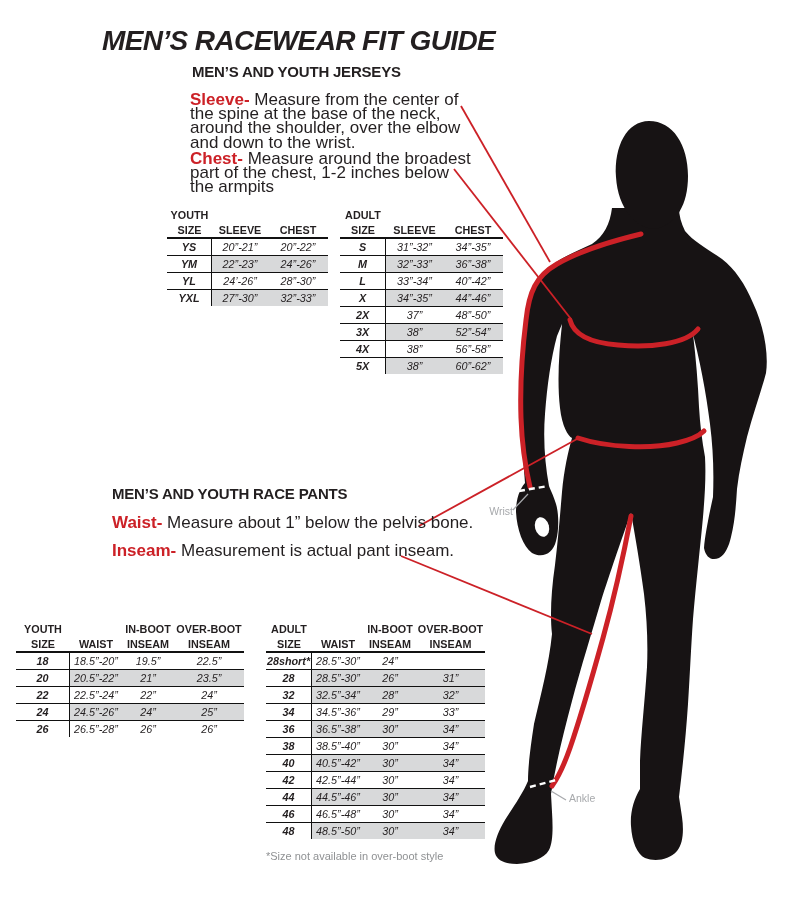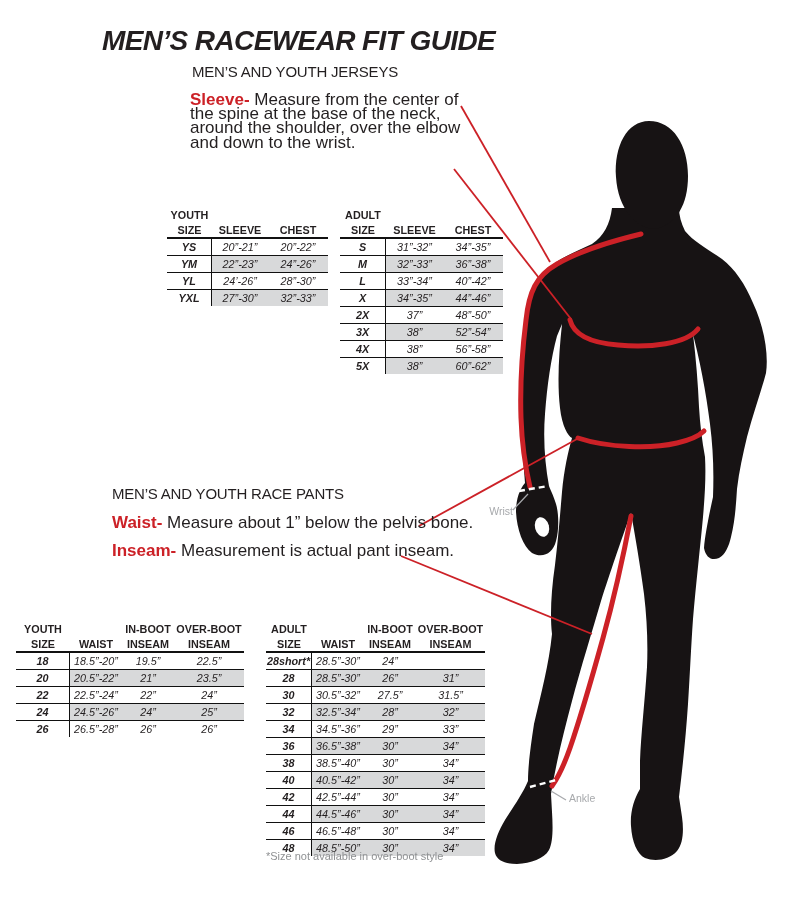--- a/index.html
+++ b/index.html
@@ -7,21 +7,21 @@
           font-family:"Liberation Sans",sans-serif;color:var(--ink,#231f20);}
   .figure{position:absolute;left:0;top:0;width:789px;height:920px;z-index:0;}
   .sil{fill:var(--sil,#171314);}
   .red-thick{stroke:var(--red,#cc2127);stroke-width:5;fill:none;stroke-linecap:round;}
   .red-thin{stroke:var(--red,#cc2127);stroke-width:1.8;fill:none;}
   .dash{stroke:#fff;stroke-width:2.4;stroke-dasharray:6 4;fill:none;}
   .grayline{stroke:var(--lgray,#a7a9ac);stroke-width:1.2;fill:none;}
 
   .abs{position:absolute;z-index:1;}
   .title{left:102px;top:25px;font-size:28px;font-weight:bold;font-style:italic;letter-spacing:-0.6px;white-space:nowrap;}
-  .h2{font-size:15px;font-weight:normal;letter-spacing:-0.2px;white-space:nowrap;}
+  .h2{font-size:15px;font-weight:bold;letter-spacing:-0.2px;white-space:nowrap;}
   .h2-jerseys{left:192px;top:63px;}
   .h2-pants{left:112px;top:485px;}
   .para{font-size:17px;line-height:14.2px;}
   .para .term{color:var(--red,#cc2127);font-weight:bold;}
   .para-sleeve{left:190px;top:93px;width:284px;}
   .para-chest{left:190px;top:152px;width:284px;}
   .para-waist{left:112px;top:516px;width:360px;white-space:nowrap;}
   .para-inseam{left:112px;top:544px;width:360px;white-space:nowrap;}
   .footnote{left:266px;top:850px;font-size:11px;color:var(--fgray,#8f9193);white-space:nowrap;}
   .bodylabel{font-size:10.5px;color:var(--lgray,#a7a9ac);white-space:nowrap;}
@@ -93,20 +93,21 @@
     <line class="grayline" x1="513" y1="510" x2="528" y2="494"></line>
     <line class="grayline" x1="551" y1="791" x2="566" y2="800"></line>
   </svg>
 
   <div class="abs title">MEN’S RACEWEAR FIT GUIDE</div>
 
   <div class="abs h2 h2-jerseys">MEN’S AND YOUTH JERSEYS</div>
 
   <div class="abs para para-sleeve"><span class="term">Sleeve-</span><span> Measure from the center of the spine at the base of the neck, around the shoulder, over the elbow and down to the wrist.</span></div>
 
+  <div class="abs para para-chest"><span class="term">Chest-</span><span> Measure around the broadest part of the chest, 1-2 inches below the armpits</span></div>
 
   <div class="fit-table cols-jy">
       <div class="trow thtop">
         <div class="tcell th">YOUTH</div>
         <div class="tcell th"></div>
         <div class="tcell th"></div>
       </div>
       <div class="trow thbot">
         <div class="tcell th">SIZE</div>
         <div class="tcell th">SLEEVE</div>
@@ -254,26 +255,20 @@
         <div class="tcell">28.5”-30”</div>
         <div class="tcell">24”</div>
         <div class="tcell"></div>
       </div>
       <div class="trow tdata stripe">
         <div class="tcell">28</div>
         <div class="tcell">28.5”-30”</div>
         <div class="tcell">26”</div>
         <div class="tcell">31”</div>
       </div>
-      <div class="trow tdata">
-        <div class="tcell">30</div>
-        <div class="tcell">30.5”-32”</div>
-        <div class="tcell">27.5”</div>
-        <div class="tcell">31.5”</div>
-      </div>
       <div class="trow tdata stripe">
         <div class="tcell">32</div>
         <div class="tcell">32.5”-34”</div>
         <div class="tcell">28”</div>
         <div class="tcell">32”</div>
       </div>
       <div class="trow tdata">
         <div class="tcell">34</div>
         <div class="tcell">34.5”-36”</div>
         <div class="tcell">29”</div>

